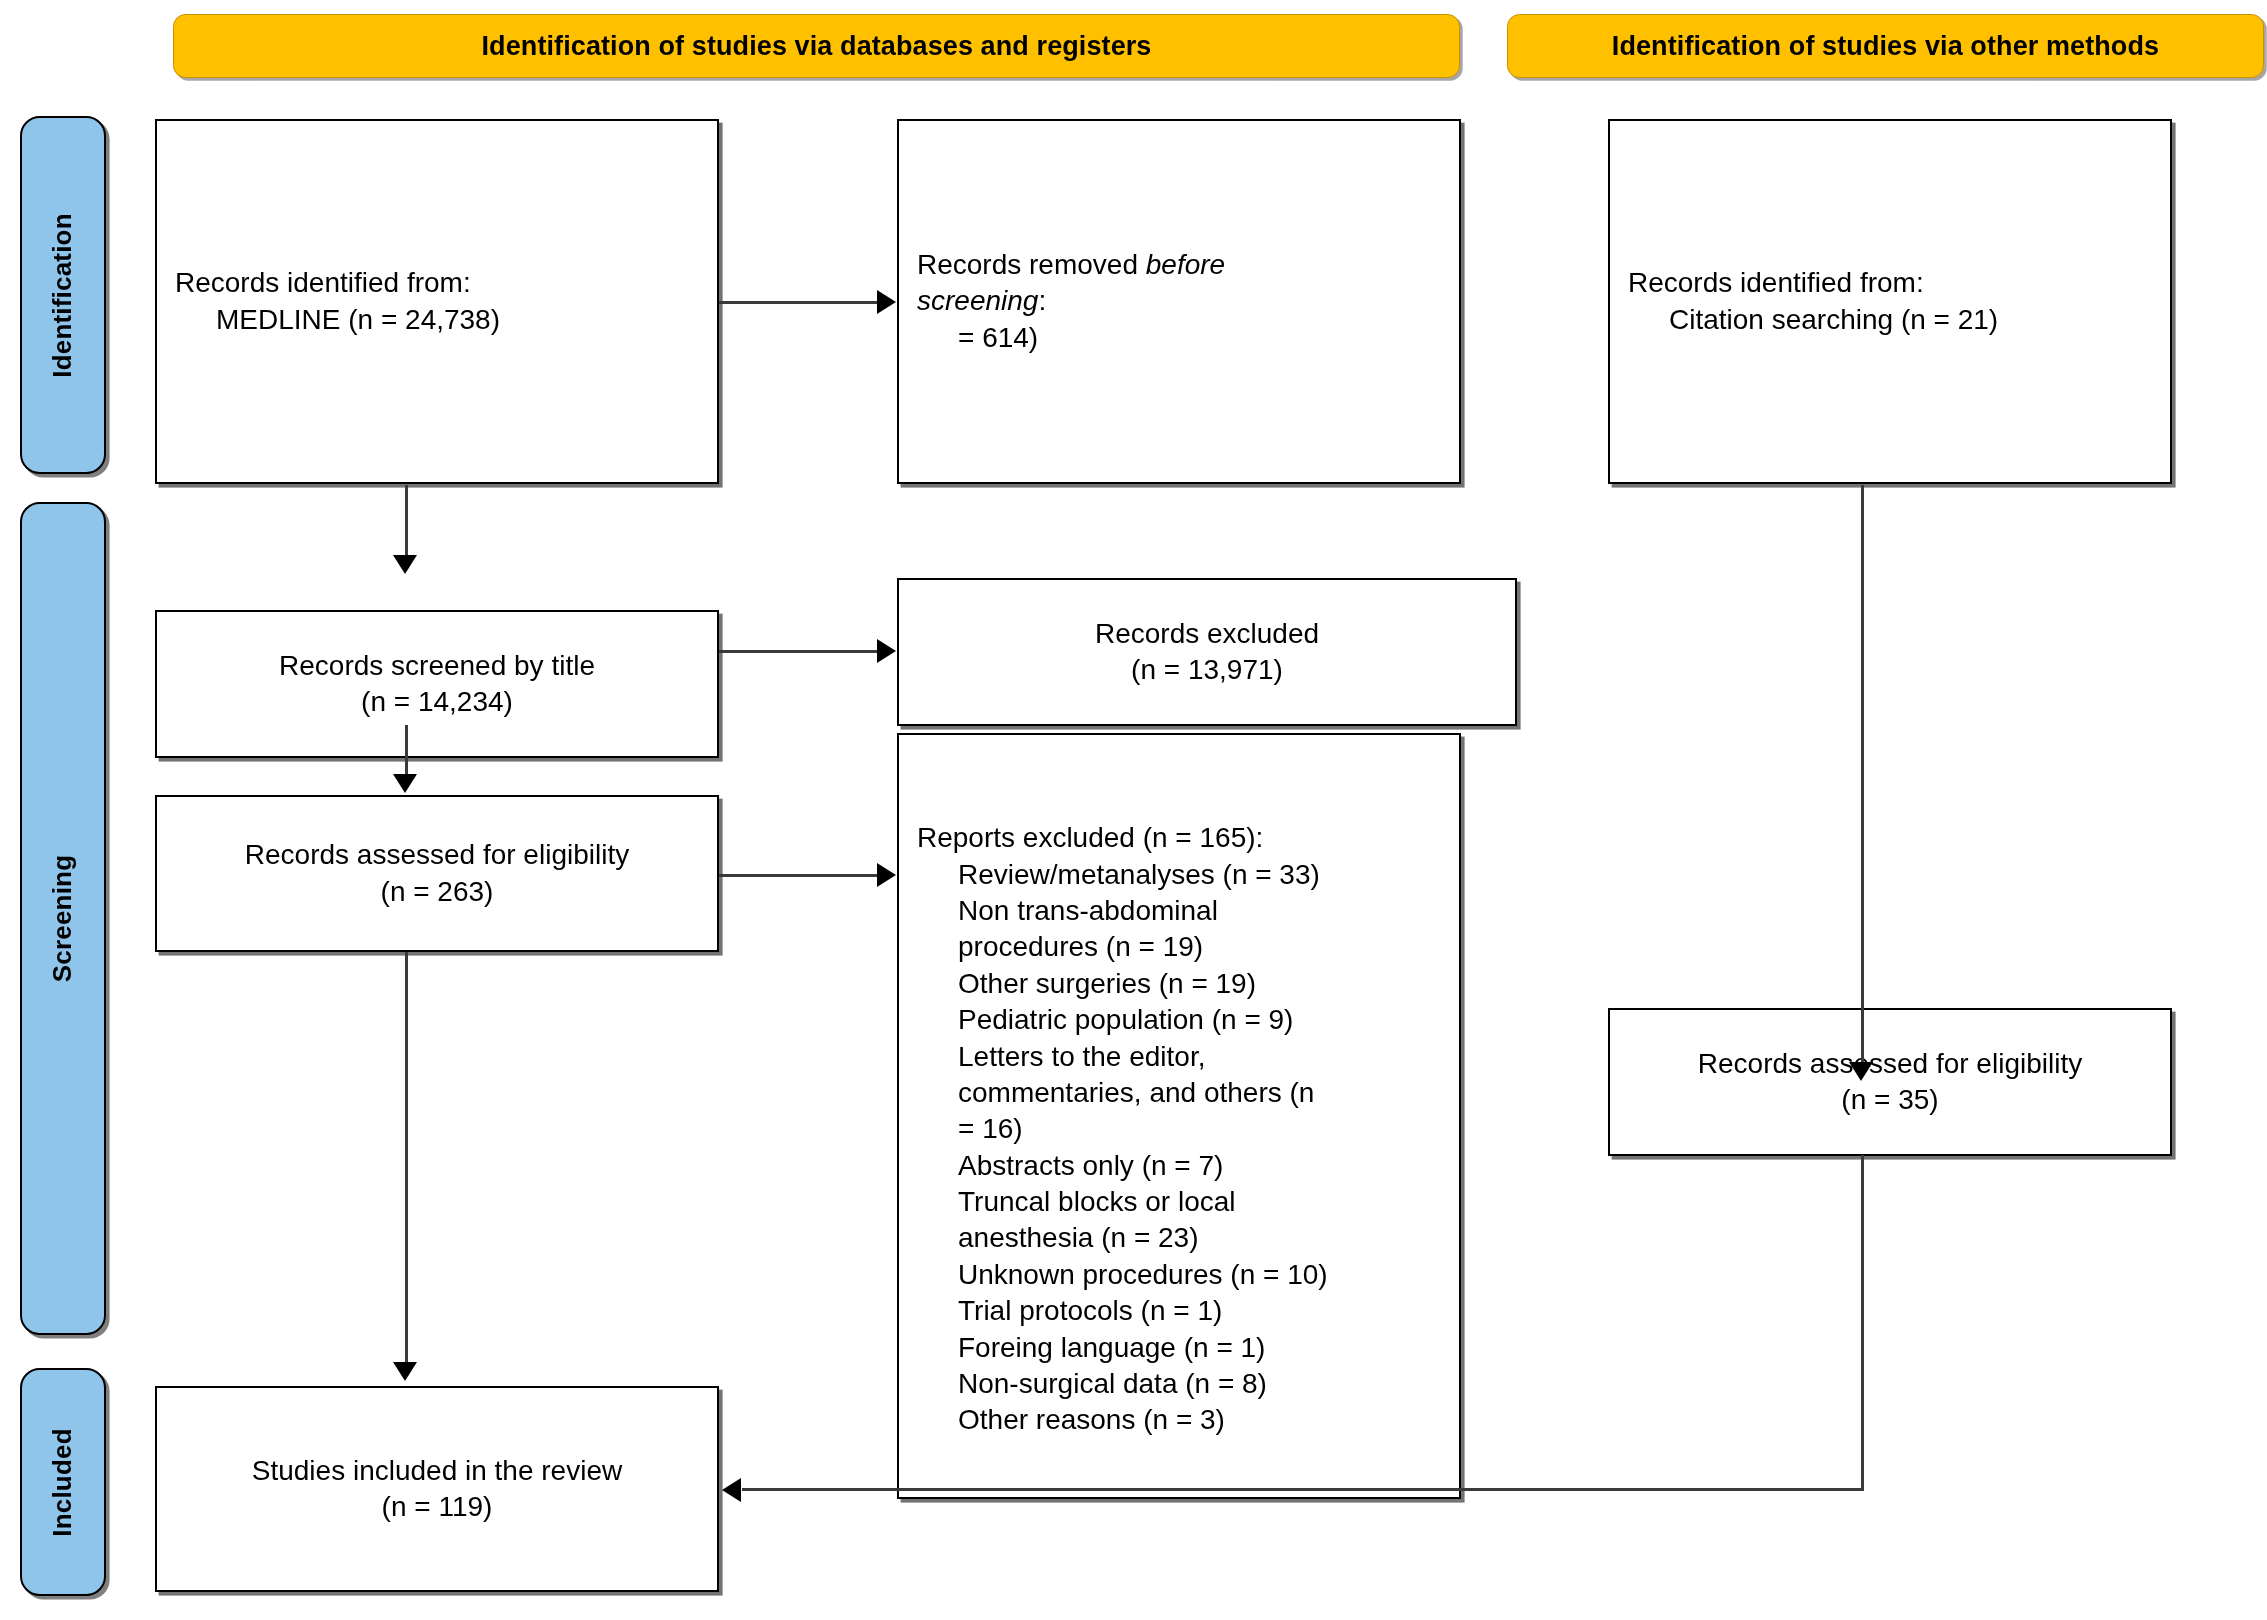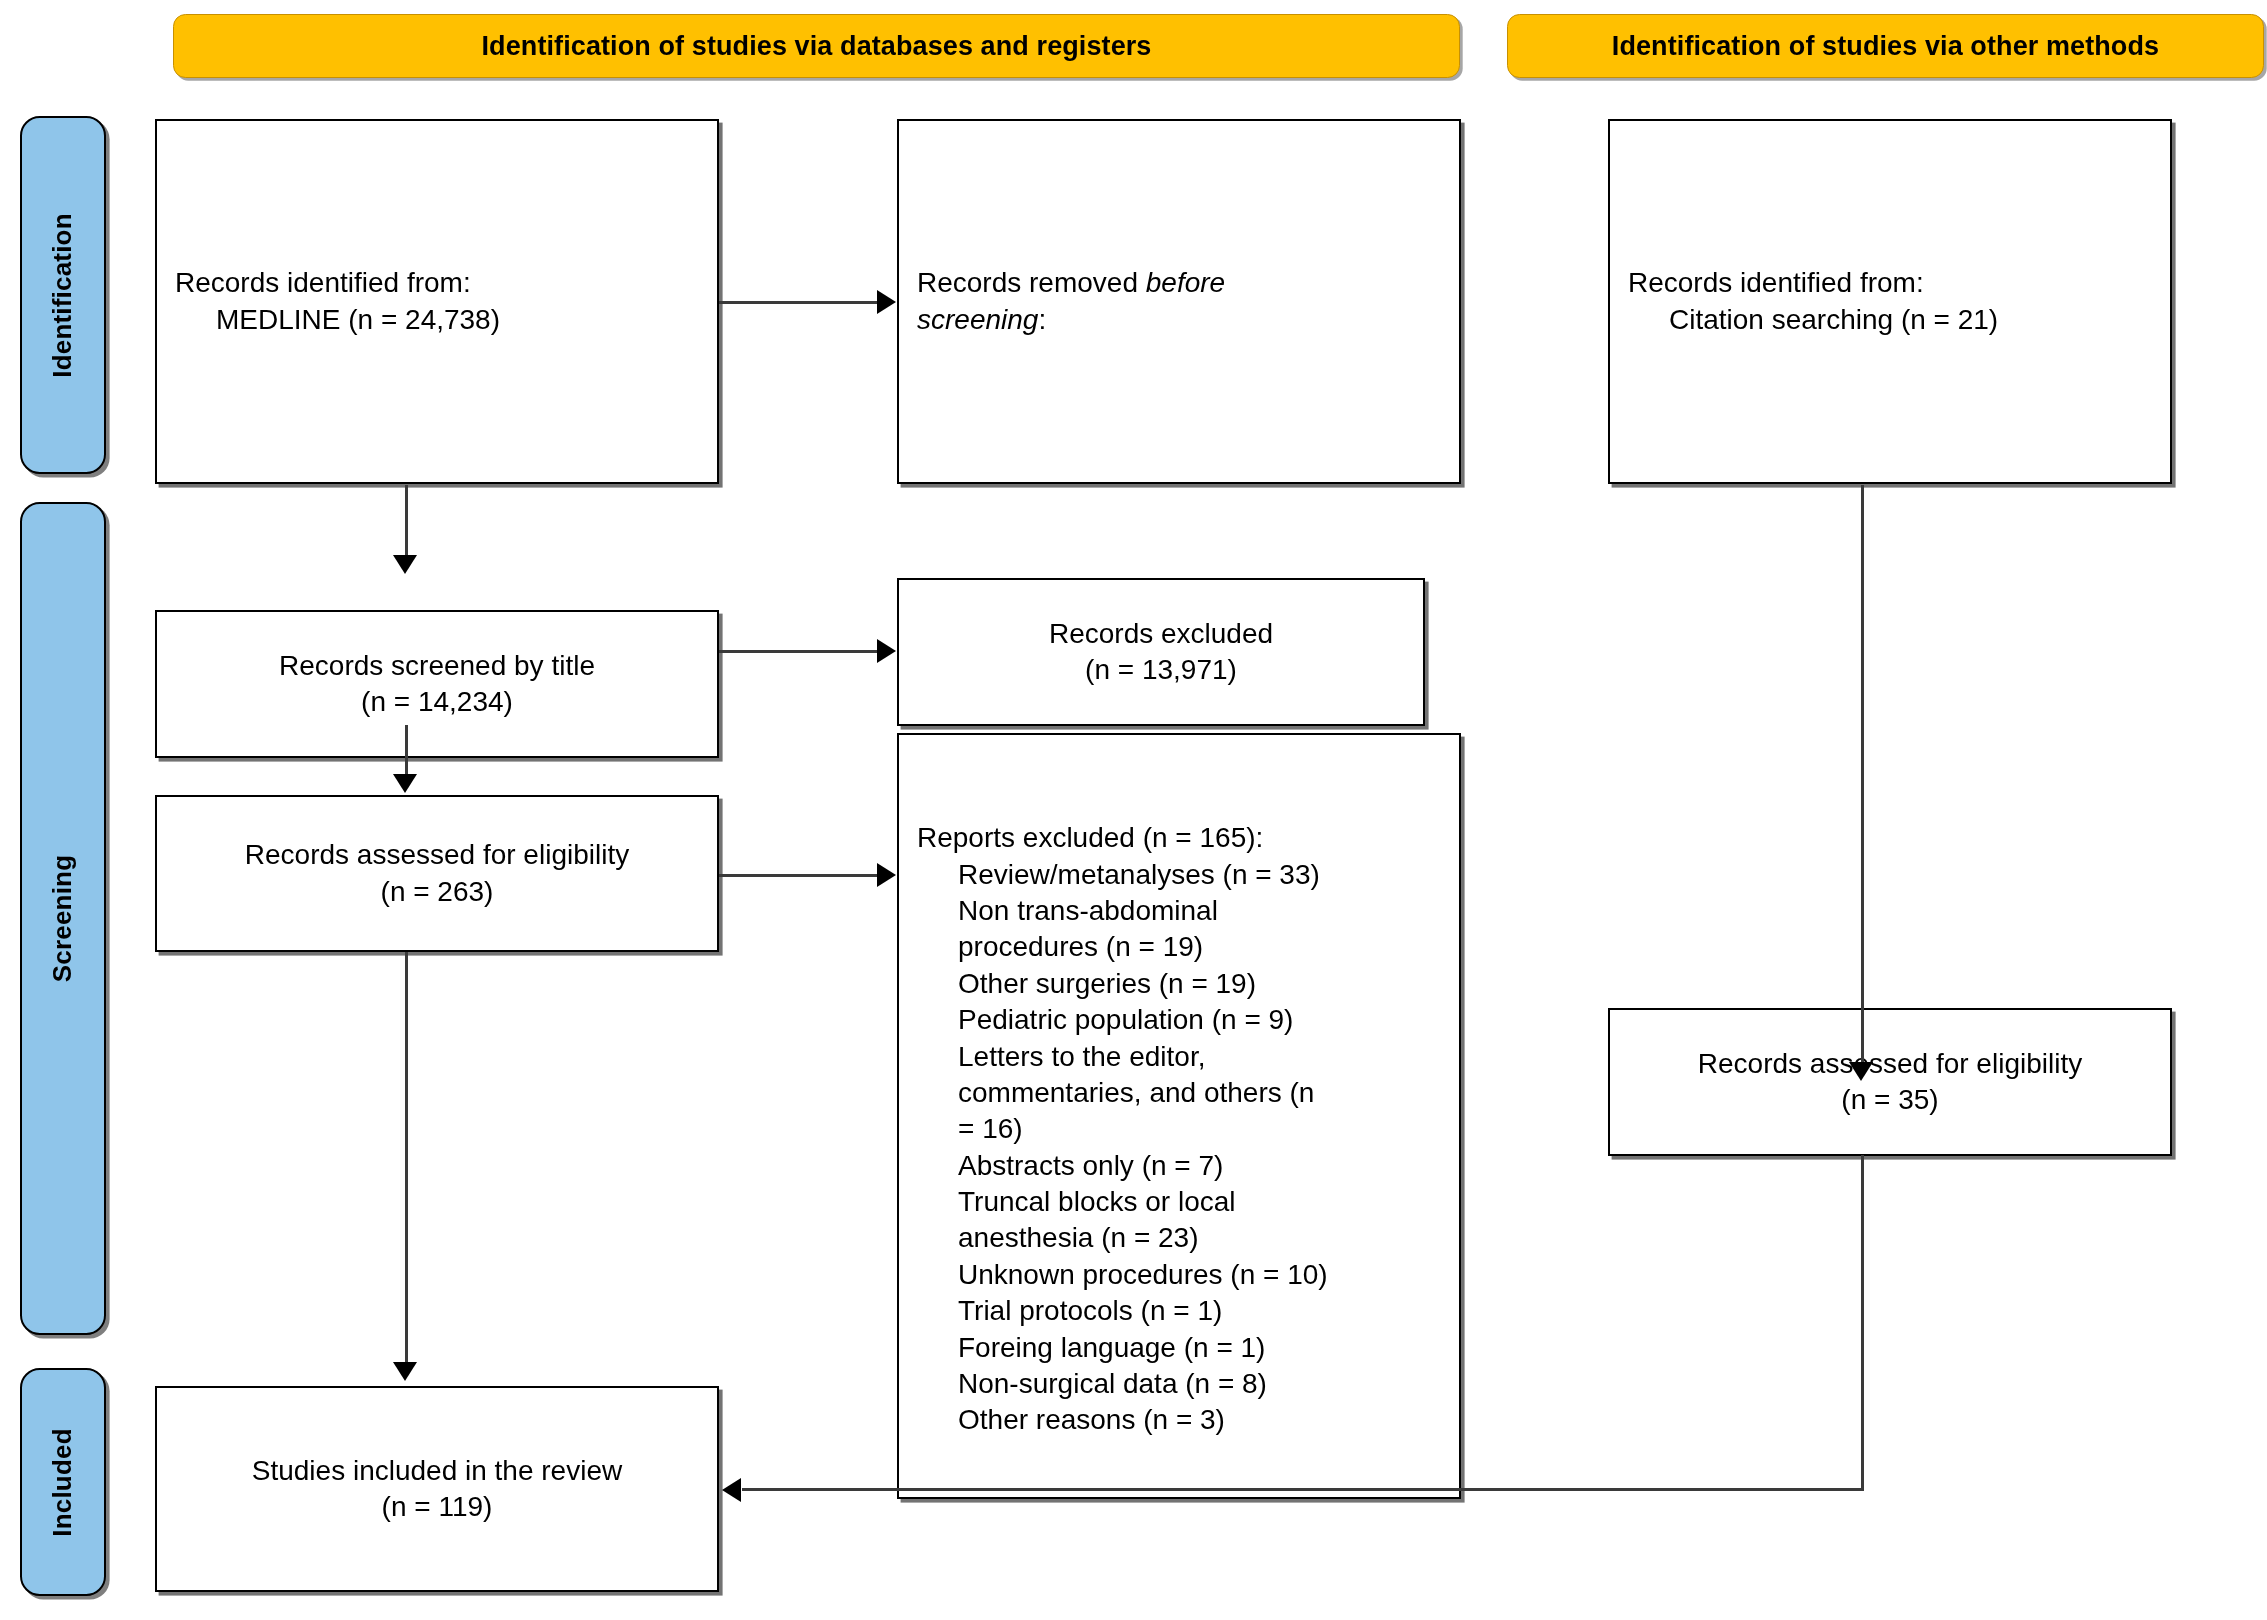--- a/index.html
+++ b/index.html
@@ -143,38 +143,39 @@
     <div class="box-text left">
       <span>Records identified from:</span><br>
       <span class="indent">MEDLINE (n = 24,738)</span>
     </div>
   </div>
 
   <div class="box" style="left:897px; top:119px; width:564px; height:365px;justify-content:center;">
     <div class="box-text left">
       <span>Records removed </span><em class="ital">before</em><br>
       <em class="ital">screening</em><span>:</span><br>
+      <span class="indent">= 614)</span>
     </div>
   </div>
 
   <div class="box" style="left:1608px; top:119px; width:564px; height:365px;">
     <div class="box-text left">
       <span>Records identified from:</span><br>
       <span class="indent">Citation searching (n = 21)</span>
     </div>
   </div>
 
   <div class="box" style="left:155px; top:578px; width:564px; height:148px;margin-top:32px;">
     <div class="box-text center">
       <span>Records screened by title</span><br>
       <span>(n = 14,234)</span>
     </div>
   </div>
 
-  <div class="box" style="left:897px; top:578px; width:528px; height:148px;">
+  <div class="box" style="left:897px; top:578px; width:620px; height:148px;">
     <div class="box-text center">
       <span>Records excluded</span><br>
       <span>(n = 13,971)</span>
     </div>
   </div>
 
   <div class="box" style="left:155px; top:795px; width:564px; height:157px;">
     <div class="box-text center">
       <span>Records assessed for eligibility</span><br>
       <span>(n = 263)</span>

